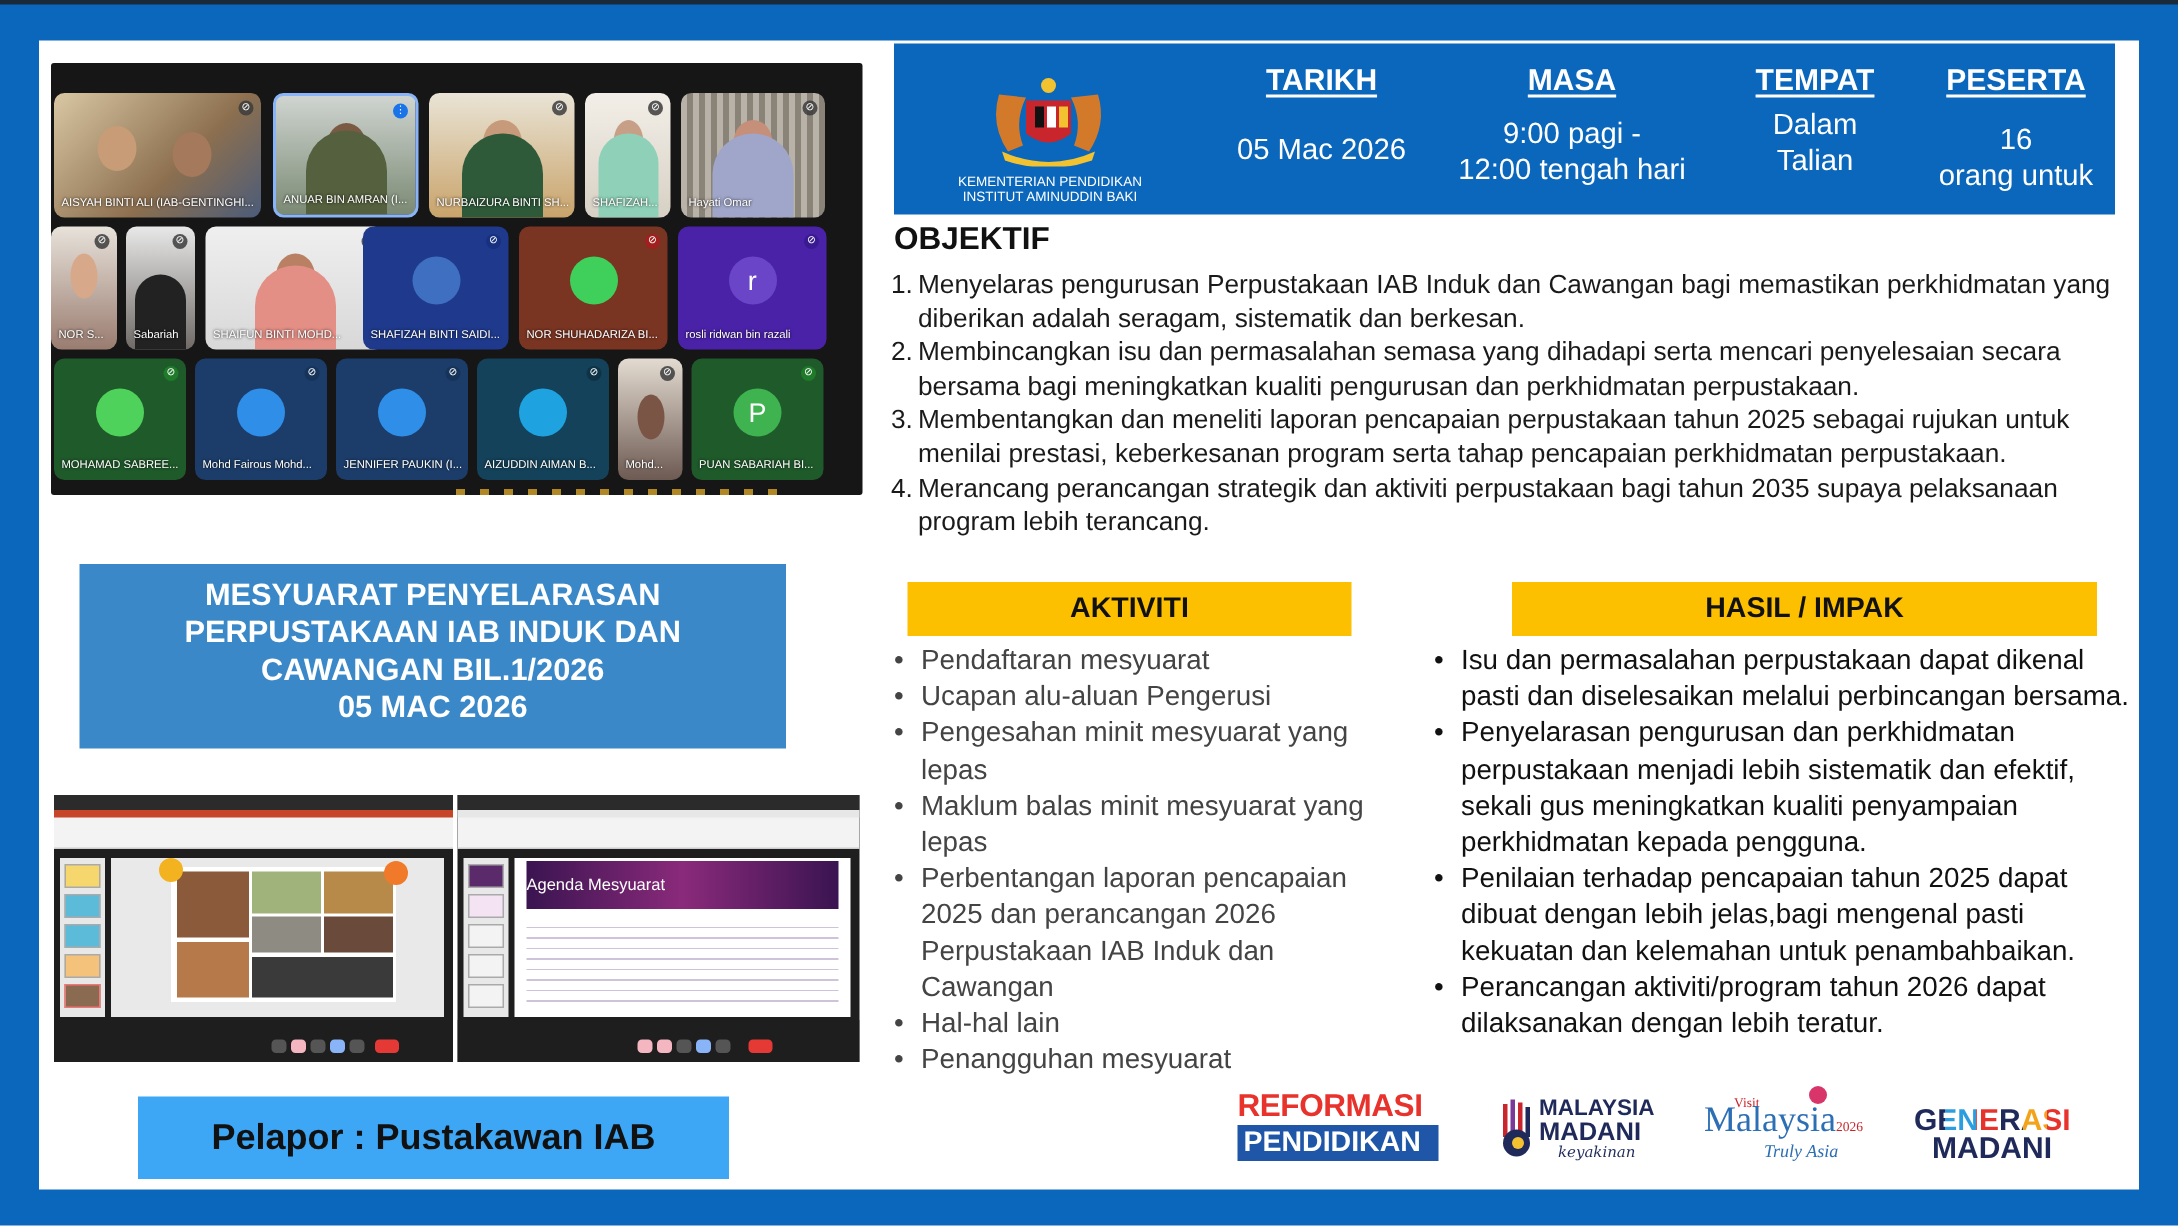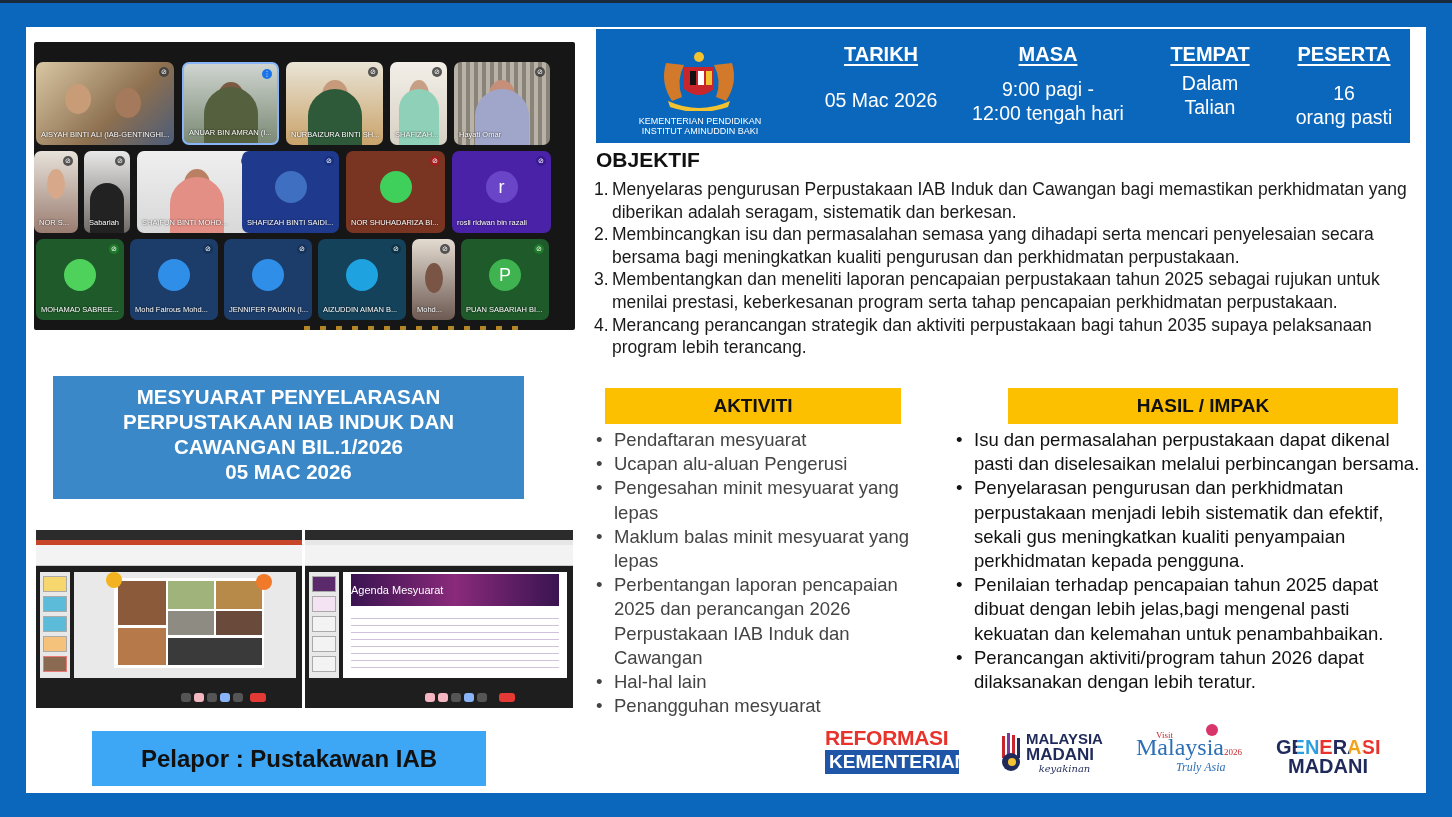--- a/index.html
+++ b/index.html
@@ -308,21 +308,21 @@
     <div class="v">12:00 tengah hari</div>
   </div>
   <div class="info-col" style="left:566px;width:96px;">
     <div class="h">TEMPAT</div>
     <div class="v" style="margin-top:5px;">Dalam</div>
     <div class="v">Talian</div>
   </div>
   <div class="info-col" style="left:688px;width:120px;">
     <div class="h">PESERTA</div>
     <div class="v" style="margin-top:15px;">16</div>
-    <div class="v">orang pasti</div>
+    <div class="v">orang untuk</div>
   </div>
 </div>
 
 <div class="obj-title">OBJEKTIF</div>
 <ol class="obj-list">
   <li>
       <span class="num">1.</span>
       <span>Menyelaras pengurusan Perpustakaan IAB Induk dan Cawangan bagi memastikan perkhidmatan yang diberikan adalah seragam, sistematik dan berkesan.</span>
     </li>
   <li>
@@ -353,21 +353,21 @@
 <div class="yhead" style="left:984px;width:390px;margin-left:24px;">HASIL / IMPAK</div>
 <ul class="blist has">
   <li>Isu dan permasalahan perpustakaan dapat dikenal pasti dan diselesaikan melalui perbincangan bersama.</li>
   <li>Penyelarasan pengurusan dan perkhidmatan perpustakaan menjadi lebih sistematik dan efektif, sekali gus meningkatkan kualiti penyampaian perkhidmatan kepada pengguna.</li>
   <li>Penilaian terhadap pencapaian tahun 2025 dapat dibuat dengan lebih jelas,bagi mengenal pasti kekuatan dan kelemahan untuk penambahbaikan.</li>
   <li>Perancangan aktiviti/program tahun 2026 dapat dilaksanakan dengan lebih teratur.</li>
 </ul>
 
 <div class="logo lg-ref" style="left:825px;width:134px;">
   <div class="top">REFORMASI</div>
-  <div class="bot">KEMENTERIAN</div>
+  <div class="bot">PENDIDIKAN</div>
 </div>
 <div class="logo lg-mad" style="left:1000px;width:110px;">
   <svg width="22" height="40" viewBox="0 0 22 40">
     <rect x="2" y="4" width="3" height="22" fill="#c8262c"></rect>
     <rect x="7" y="1" width="3" height="25" fill="#7a3a9a"></rect>
     <rect x="12" y="3" width="3" height="23" fill="#c8262c"></rect>
     <rect x="17" y="6" width="3" height="20" fill="#1f2a5a"></rect>
     <circle cx="11" cy="30" r="9" fill="#1f2a5a"></circle>
     <circle cx="12" cy="30" r="4" fill="#f2c230"></circle>
   </svg>

